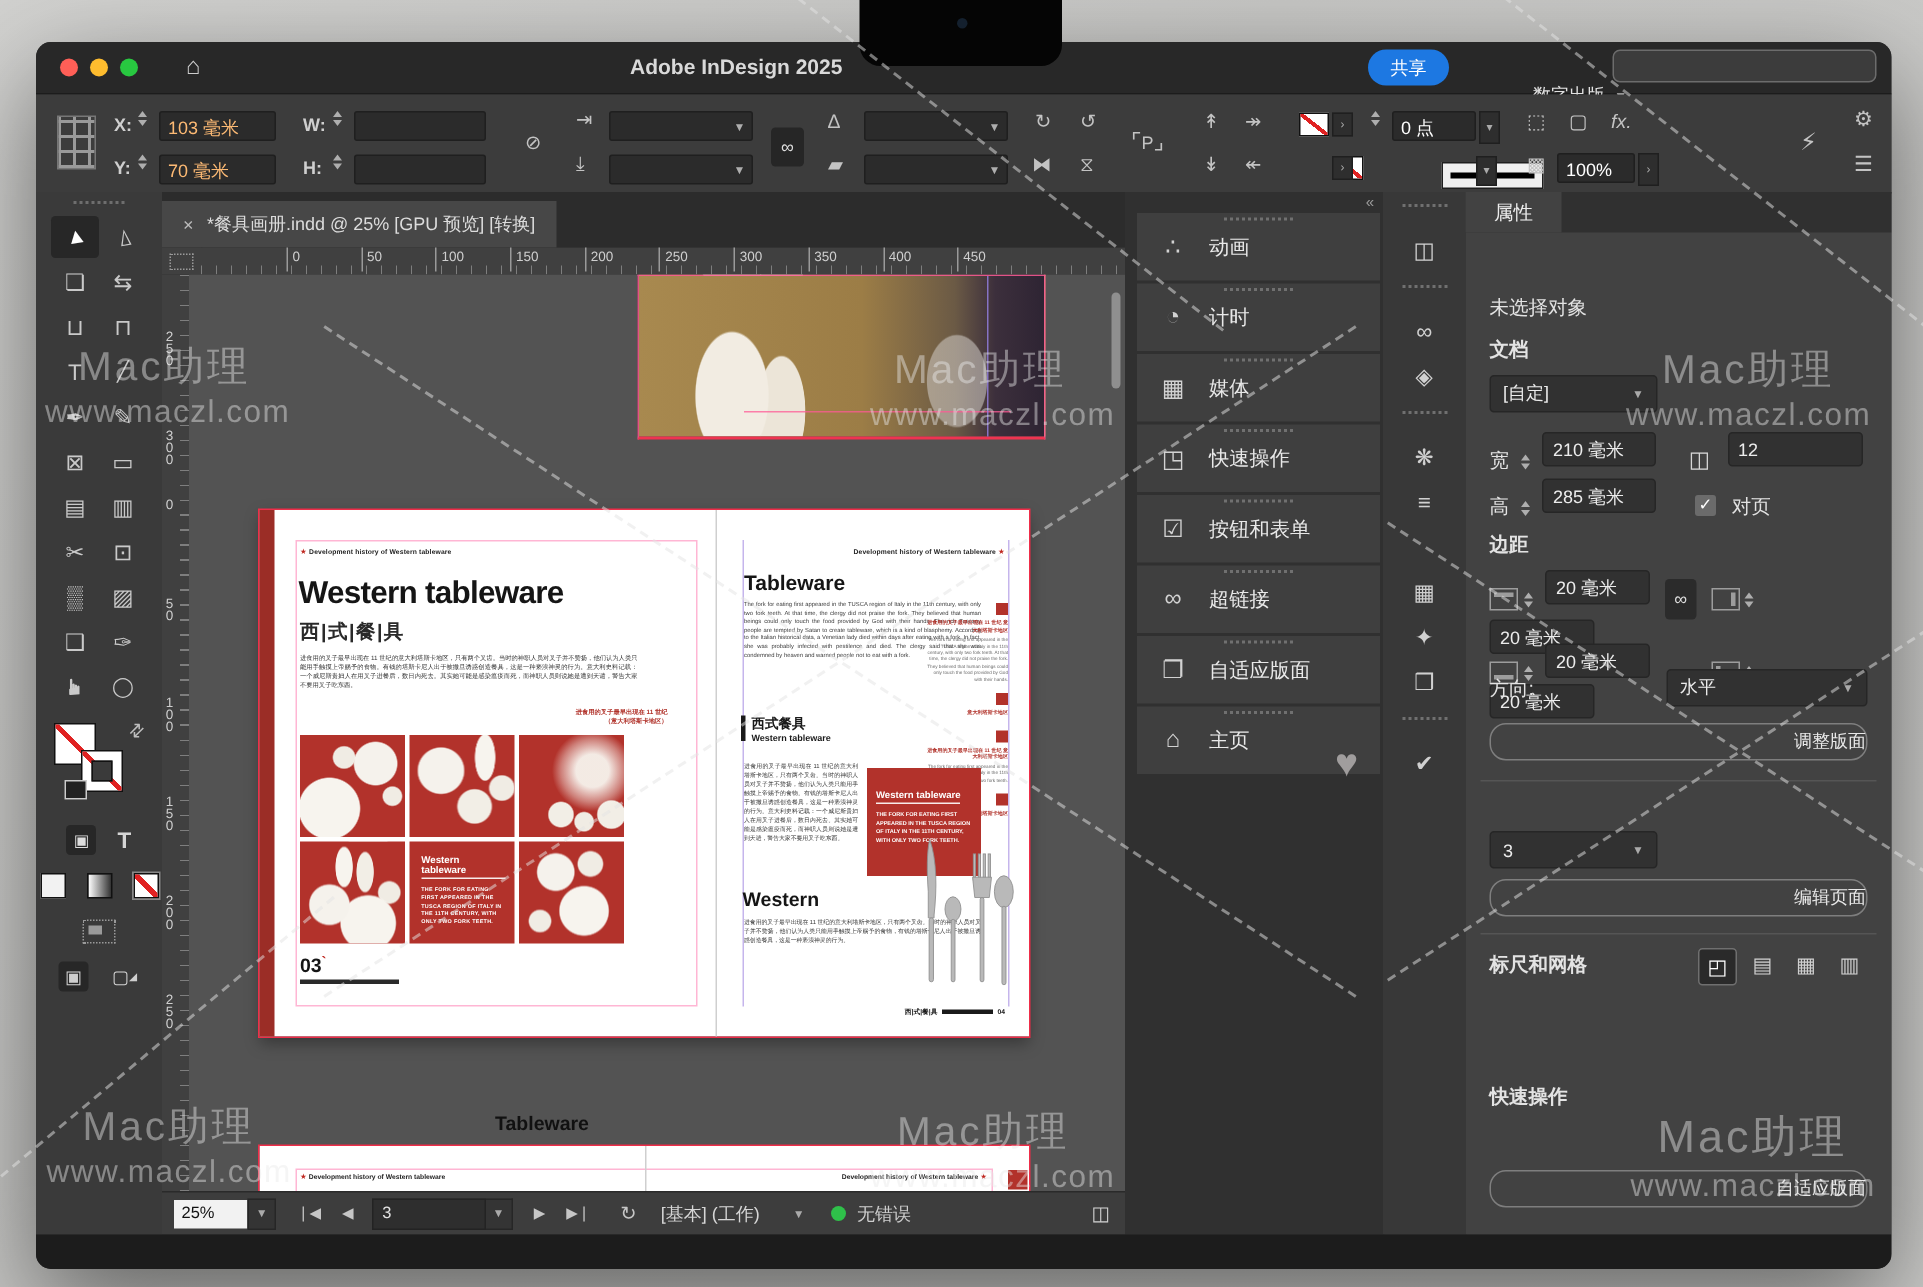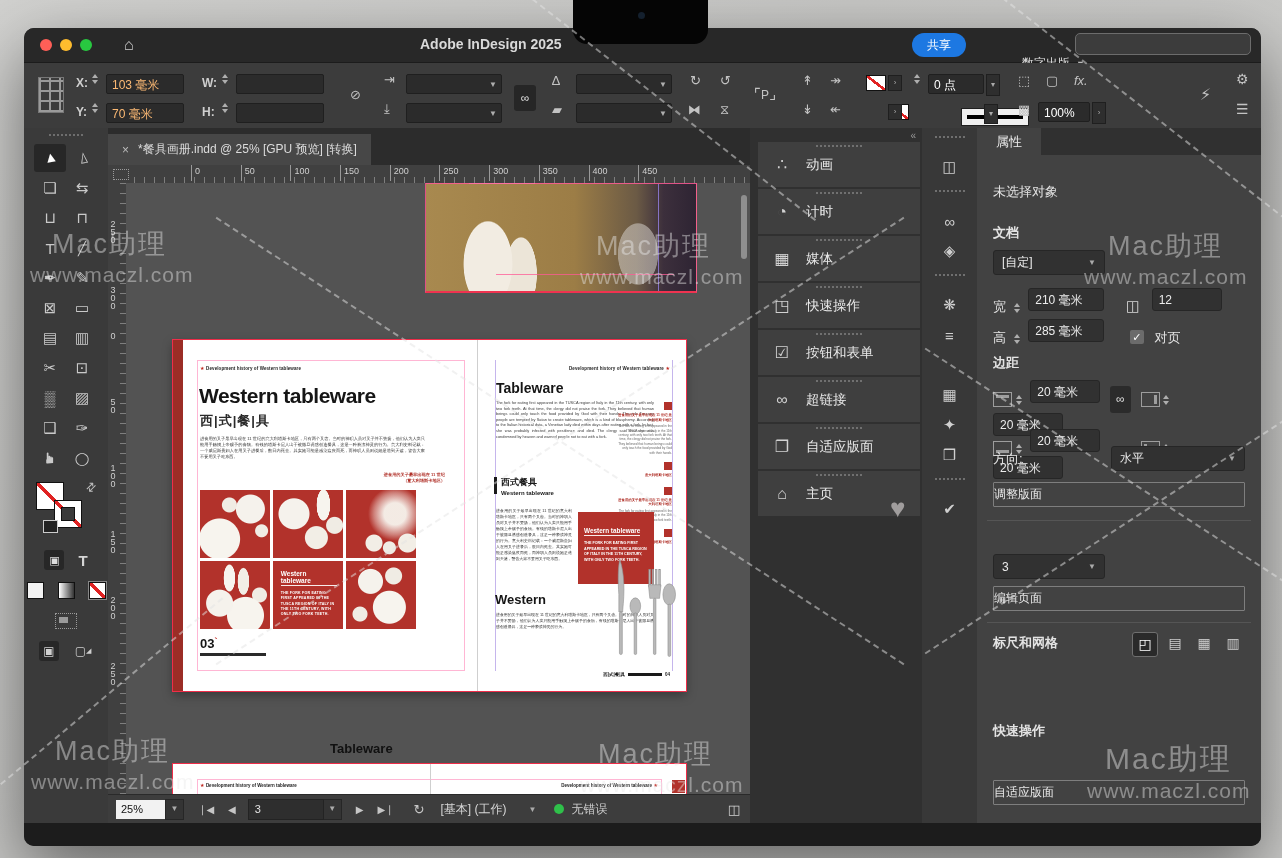--- a/index.html
+++ b/index.html
@@ -200,21 +200,21 @@
   #props-tabstrip{position:absolute;left:0;right:0;top:0;height:27px;background:#303030;}
   #props-tab{position:absolute;left:0;top:0;width:64px;height:27px;background:#424242;color:#ececec;
     font-size:13px;text-align:center;line-height:27px;}
   .prow{position:absolute;left:16px;right:16px;}
   .plbl{color:#e3e3e3;}
   .dd{background:#313131;border:1px solid #262626;border-radius:3px;height:25px;display:flex;align-items:center;
     padding:0 8px;color:#ececec;font-size:12px;justify-content:space-between;box-sizing:border-box;}
   .dd .chev{font-size:8px;color:#aaa;}
   .pfield{background:#313131;border:1px solid #262626;border-radius:3px;height:23px;line-height:23px;padding:0 6px;
     color:#ececec;font-size:12px;box-sizing:border-box;overflow:hidden;white-space:nowrap;}
-  .pbtn{border:1px solid #7e7e7e;border-radius:1px;height:23px;line-height:23px;text-align:left;color:#e8e8e8;font-size:12px;}
+  .pbtn{border:1px solid #7e7e7e;border-radius:11px;height:23px;line-height:23px;text-align:right;color:#e8e8e8;font-size:12px;}
   .divider{position:absolute;left:10px;right:10px;border-top:1px solid #555;}
   .mi{display:inline-block;width:17px;height:13px;border:1px solid #9d9d9d;position:relative;vertical-align:middle;}
   .mi i{position:absolute;background:#9d9d9d;}
   .mi.mtop i{left:2px;right:2px;top:2px;height:3px;}
   .mi.mbot i{left:2px;right:2px;bottom:2px;height:3px;}
   .mi.min i{left:2px;top:2px;bottom:2px;width:3px;}
   .mi.mout i{right:2px;top:2px;bottom:2px;width:3px;}
   .chain{display:inline-block;width:21px;height:27px;background:#2b2b2b;border-radius:3px;color:#ddd;text-align:center;line-height:27px;font-size:12px;}
   .cb{display:inline-block;width:14px;height:14px;background:#6b6b6b;border-radius:2px;position:relative;vertical-align:-2px;}
   .cb::before{content:"✓";position:absolute;inset:0;color:#fff;font-size:11px;line-height:14px;text-align:center;}
@@ -675,36 +675,36 @@
           <div class="dock-ic" data-name="preflight-panel-icon">
             <span>✔</span>
           </div>
         </div>
     </div>
 
     <div id="props" data-name="properties-panel">
       <div id="props-tabstrip" data-name="properties-tab-strip">
         <div id="props-tab" data-name="tab-properties">属性</div>
       </div>
-      <div class="prow plbl" style="top:55px;" data-name="no-selection-label">未选择对象</div>
+      <div class="prow plbl" style="top:68px;" data-name="no-selection-label">未选择对象</div>
       <div class="prow plbl" style="top:96px;font-weight:bold;" data-name="document-section-label">文档</div>
       <div class="dd prow" style="top:122px;width:112px;" data-name="document-preset-dropdown">
         <span>[自定]</span>
           <span class="chev" data-name="chevron-down-icon">▼</span>
       </div>
 
       <div class="prow" style="top:160px;" data-name="width-row">
         <span class="plbl" data-name="width-label">宽</span>
         <span class="stp" style="margin-left:4px;" data-name="width-stepper">
             <i class="u"></i>
             <i class="d"></i>
           </span>
         <span class="pfield" style="display:inline-block;width:76px;" data-name="width-field">210 毫米</span>
         <span style="margin-left:18px;font-size:15px;color:#d8d8d8;" data-name="facing-pages-icon">◫</span>
-        <span class="pfield" style="display:inline-block;width:70px;margin-left:8px;" data-name="pages-count-field">12</span>
+        <span class="pfield" style="display:inline-block;width:90px;margin-left:8px;" data-name="pages-count-field">12</span>
       </div>
       <div class="prow" style="top:191px;" data-name="height-row">
         <span class="plbl" data-name="height-label">高</span>
         <span class="stp" style="margin-left:4px;" data-name="height-stepper">
             <i class="u"></i>
             <i class="d"></i>
           </span>
         <span class="pfield" style="display:inline-block;width:76px;" data-name="height-field">285 毫米</span>
         <span class="cb" style="margin-left:22px;" data-name="facing-pages-checkbox"></span>
         <span class="plbl" style="margin-left:7px;" data-name="facing-pages-label">对页</span>

